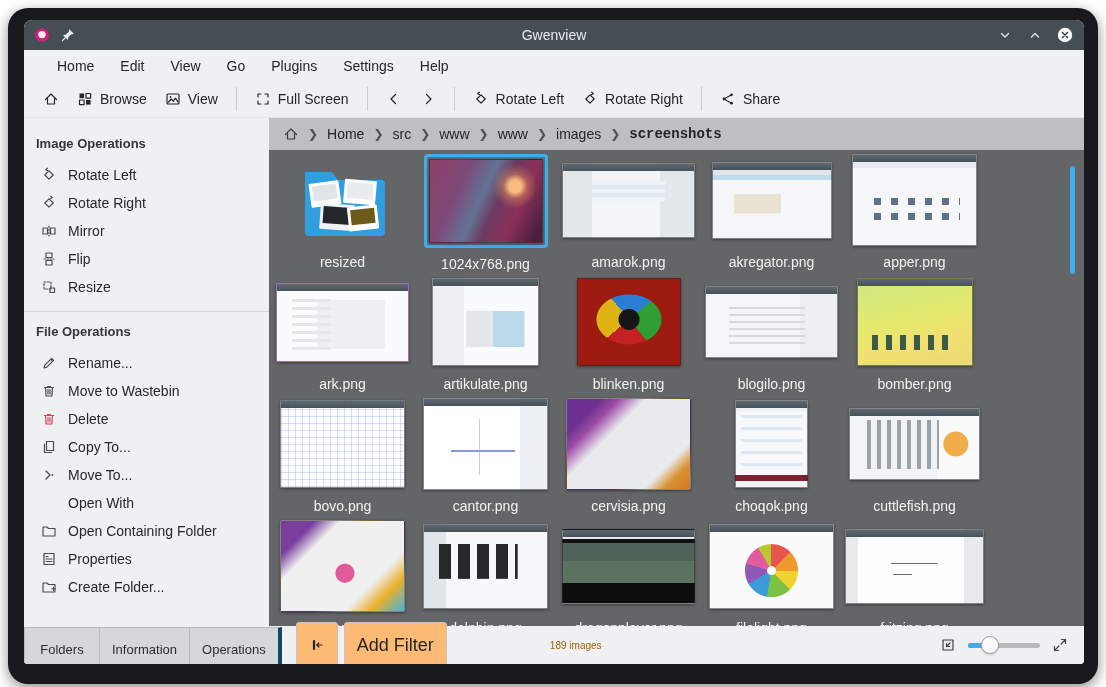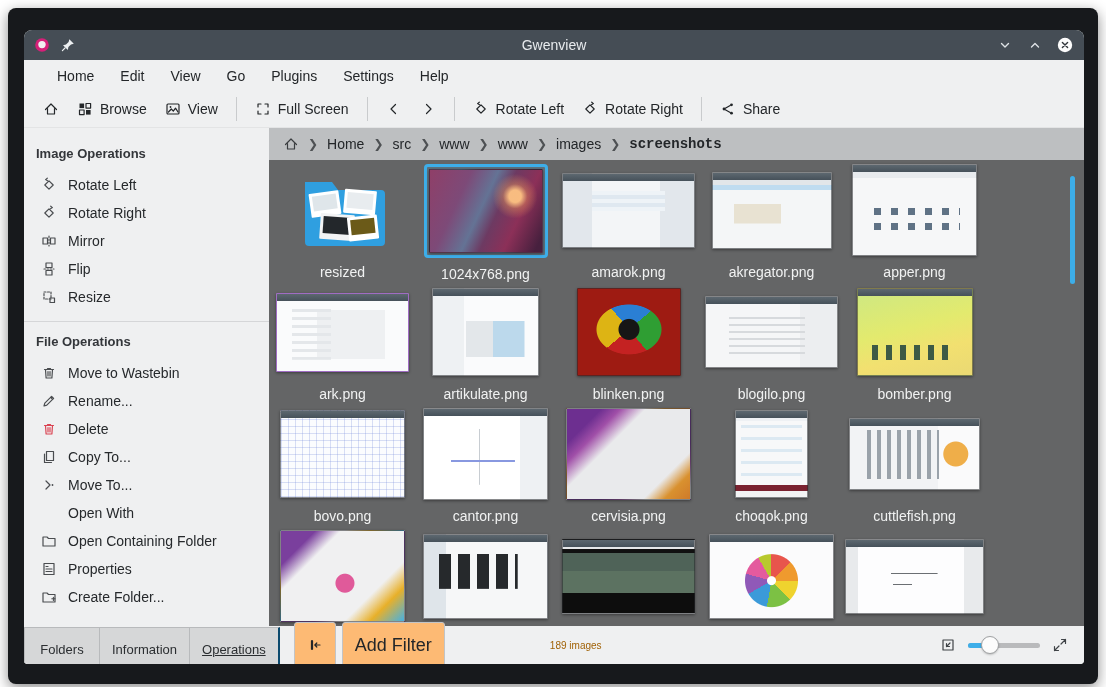--- a/index.html
+++ b/index.html
@@ -1,19 +1,19 @@
 <!DOCTYPE html>
 <html><head>
 <meta charset="utf-8">
 <style>
   html,body{margin:0;padding:0;width:1106px;height:687px;background:#ffffff;
     font-family:"Liberation Sans", sans-serif; -webkit-font-smoothing:antialiased;}
   *{box-sizing:border-box;}
   .frame{position:absolute;left:8px;top:8px;right:8px;bottom:3px;background:#17191c;
-    border-radius:8px;padding:22px 14px 20px 16px;box-shadow:0 4px 14px rgba(0,0,0,.45);}
+    border-radius:20px;padding:12px 14px 20px 16px;box-shadow:0 4px 14px rgba(0,0,0,.45);}
   .window{height:100%;display:flex;flex-direction:column;border-radius:8px 8px 4px 4px;
     overflow:hidden;background:#eff0f1;}
 
   
   .titlebar{height:30px;background:#454d55;display:flex;align-items:center;
     padding:0 10px;color:#eceff1;position:relative;flex:0 0 auto;}
   .titlebar .title{position:absolute;left:0;right:0;text-align:center;font-size:14px;color:#e8ebee;}
   .tb-left{display:flex;align-items:center;gap:10px;z-index:1;}
   .tb-right{margin-left:auto;display:flex;align-items:center;gap:12px;z-index:1;}
   .tb-right .wbtn{width:18px;height:18px;display:flex;align-items:center;justify-content:center;color:#dfe3e6;}
@@ -66,21 +66,21 @@
   .label{height:20px;line-height:20px;font-size:14px;color:#f1f2f2;margin-top:6px;
     white-space:nowrap;overflow:hidden;max-width:140px;text-overflow:ellipsis;}
   .vscroll{position:absolute;top:16px;right:9px;width:5px;height:108px;border-radius:3px;background:#3daee9;}
 
   
   .statusbar{height:38px;background:#eff0f1;display:flex;align-items:center;flex:0 0 auto;
     color:#232629;position:relative;}
   .tabs{display:flex;align-items:stretch;height:44px;margin-top:8px;}
   .tab{min-width:75px;padding:0 12px;display:flex;align-items:center;justify-content:center;
     font-size:13px;background:#d6d7d8;border:1px solid #b8babc;border-right:none;color:#2b2e31;}
-  .tab:last-child{border-right:2px solid #0c4a6e;text-decoration:underline;}
+  .tab:last-child{border-right:4px solid #0c4a6e;}
   .filter-group{display:flex;align-items:center;gap:6px;margin-left:14px;height:34px;}
   .sbtn{height:46px;display:flex;align-items:center;gap:8px;padding:0 12px;font-size:18px;
     background:#fdba74;border:1px solid #c2c4c6;border-radius:3px;color:#232629;}
   .count{position:absolute;left:50%;transform:translateX(-8%);font-size:10px;color:#a16207;}
   .zoomctl{margin-left:auto;display:flex;align-items:center;gap:12px;padding-right:16px;}
   .zoomctl .zicon{color:#3f4347;}
   .slider{position:relative;width:72px;height:18px;display:flex;align-items:center;}
   .slider .track{position:absolute;left:0;right:0;height:5px;border-radius:3px;background:#b9babc;}
   .slider .fill{position:absolute;left:0;height:5px;border-radius:3px;background:#3daee9;}
   .slider .handle{position:absolute;top:0;width:18px;height:18px;border-radius:50%;
@@ -287,33 +287,33 @@
                 </div>
             </div>
           </div>
           <div class="side-section">
             <div class="side-title">File Operations</div>
             <div>
 
             <div class="side-item">
                   <span class="side-icon icon">
                   <svg width="16" height="16" viewBox="0 0 16 16" fill="none" stroke="currentColor" stroke-width="1.2" stroke-linecap="round" stroke-linejoin="round">
-                    <path d="M3.5 4.5h9M6.5 4.5v-1h3v1M4.5 4.5l.6 8.5h5.8l.6-8.5M7 6.5v4.5M9 6.5v4.5"></path>
-                  </svg>
-                </span>
-                  <span>Move to Wastebin</span>
-                </div>
-              <div class="side-item">
-                  <span class="side-icon icon">
-                  <svg width="16" height="16" viewBox="0 0 16 16" fill="none" stroke="currentColor" stroke-width="1.2" stroke-linecap="round" stroke-linejoin="round">
                     <path d="M3 13l.8-2.8 6.8-6.8 2 2-6.8 6.8L3 13Z"></path>
                     <path d="M9.6 4.4l2 2"></path>
                   </svg>
                 </span>
                   <span>Rename...</span>
+                </div>
+              <div class="side-item">
+                  <span class="side-icon icon">
+                  <svg width="16" height="16" viewBox="0 0 16 16" fill="none" stroke="currentColor" stroke-width="1.2" stroke-linecap="round" stroke-linejoin="round">
+                    <path d="M3.5 4.5h9M6.5 4.5v-1h3v1M4.5 4.5l.6 8.5h5.8l.6-8.5M7 6.5v4.5M9 6.5v4.5"></path>
+                  </svg>
+                </span>
+                  <span>Move to Wastebin</span>
                 </div>
               <div class="side-item">
                   <span class="side-icon icon" style="color: rgb(218, 68, 83);">
                   <svg width="16" height="16" viewBox="0 0 16 16" fill="none" stroke="currentColor" stroke-width="1.2" stroke-linecap="round" stroke-linejoin="round">
                     <path d="M3.5 4.5h9M6.5 4.5v-1h3v1M4.5 4.5l.6 8.5h5.8l.6-8.5M7 6.5v4.5M9 6.5v4.5"></path>
                   </svg>
                 </span>
                   <span>Delete</span>
                 </div>
               <div class="side-item">

